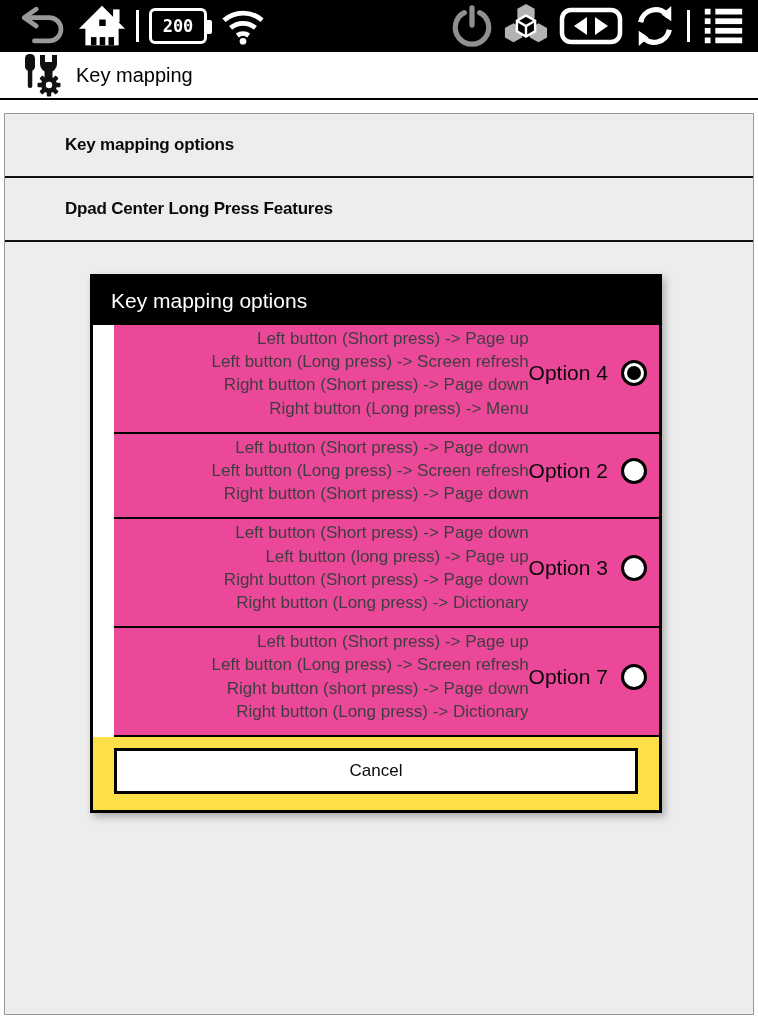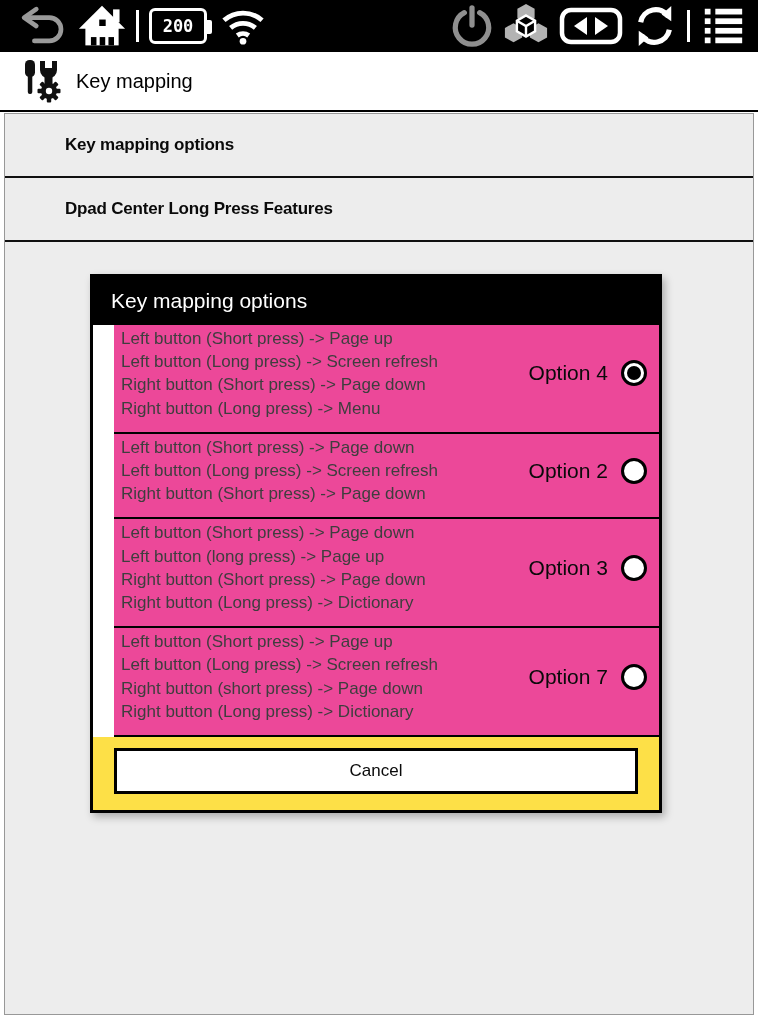--- a/index.html
+++ b/index.html
@@ -12,25 +12,25 @@
   .sb-spacer { flex:1; }
   .sb-divider { width:3px; height:32px; background:#fff; }
   .clock { color:#fff; font-size:40px; font-weight:bold; letter-spacing:1px; line-height:1; padding:0 4px; }
   .battery { position:relative; width:58px; height:36px; border:3px solid #fff; border-radius:6px; background:#000;
              display:flex; align-items:center; justify-content:center; margin-right:3px; }
   .battery::after { content:""; position:absolute; right:-8px; top:9px; width:5px; height:14px; background:#fff; border-radius:0 2px 2px 0; }
   .battery-level { color:#fff; font-family:"DejaVu Sans Mono",monospace; font-weight:bold; font-size:17px; letter-spacing:0; }
   .icon-btn { display:flex; align-items:center; justify-content:center; }
 
   
-  .app-header { height:60px; background:#fff; border-bottom:2px solid #000; display:flex; align-items:center; padding-left:22px; gap:12px; }
+  .app-header { height:48px; background:#fff; border-bottom:2px solid #000; display:flex; align-items:center; padding-left:22px; gap:12px; }
   .app-title { font-size:20px; color:#000; }
 
   
-  .content { position:absolute; top:113px; left:4px; right:4px; bottom:9px; background:#ededed; border:1px solid #989898; }
+  .content { position:absolute; top:113px; left:4px; right:4px; bottom:9px; background:#ededed; border:1px solid #989898;text-align:right; }
   .settings-row { height:64px; display:flex; align-items:center; padding-left:60px; border-bottom:2px solid #101010;
                   font-weight:bold; font-size:17px; color:#0a0a0a; letter-spacing:-0.2px; cursor:pointer; }
 
   
   .dialog { position:absolute; left:85px; top:160px; width:572px; background:#fff; border:3px solid #000;
             box-shadow:3px 4px 8px rgba(0,0,0,0.28); }
   .dialog-title { background:#000; color:#fff; height:48px; display:flex; align-items:center; padding-left:18px; font-size:21px; }
   .option-row { display:flex; align-items:center; border-bottom:2px solid #000; background:#ec4899; padding:2px 12px 12px 7px; cursor:pointer;margin-left:21px; }
   .option-lines { flex:1; font-size:17px; line-height:23.2px; color:#3e3e3e; }
   .option-right { display:flex; align-items:center; gap:13px; }

